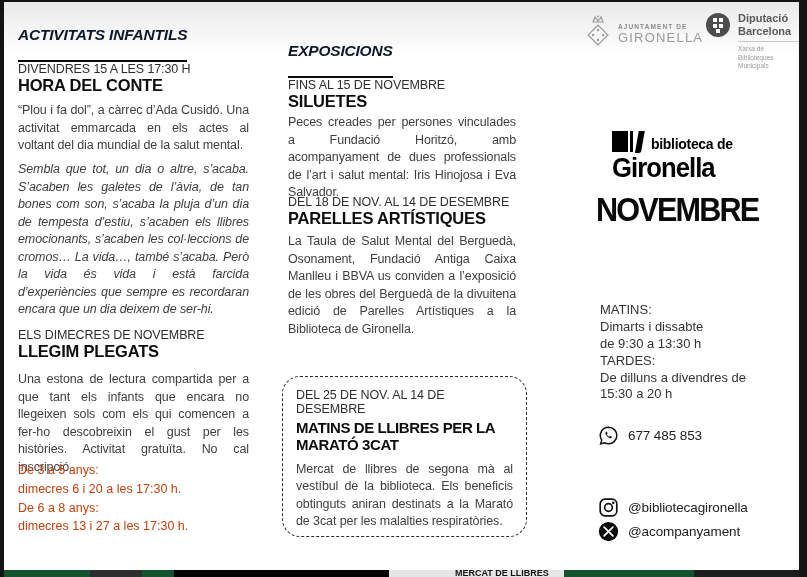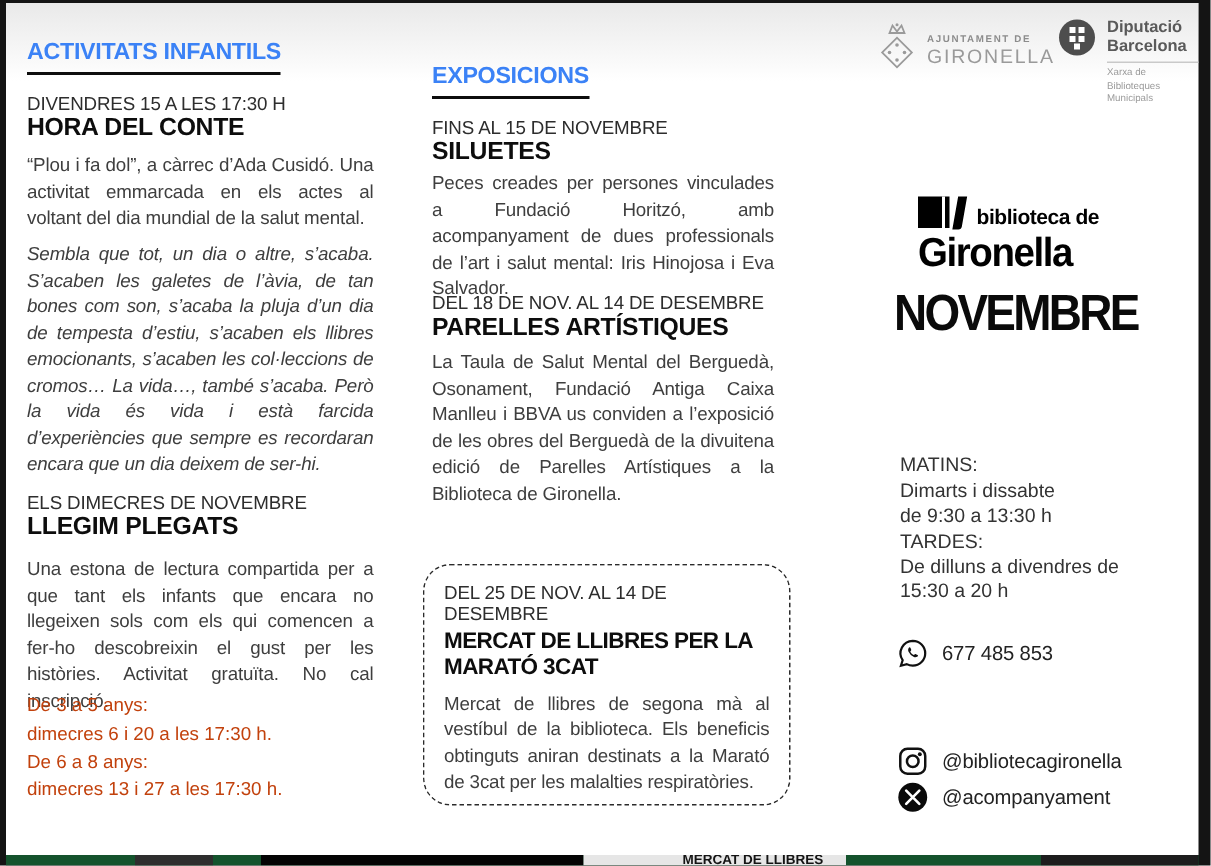--- a/index.html
+++ b/index.html
@@ -14,22 +14,22 @@
     background:#ffffff;overflow:hidden;
   }
   .page::before{ 
     content:'';position:absolute;left:0;top:0;right:0;height:52px;
     background:linear-gradient(180deg,#d7d7d7 0,rgba(255,255,255,0) 100%);
     opacity:.55;pointer-events:none;
   }
   .abs{position:absolute;}
   
   .section-title{
-    font-size:15.5px;font-weight:800;color:#3b82f6;letter-spacing:-.2px;
-    border-bottom:2.5px solid #0d0d0d;display:inline-block;padding-bottom:4px;
+    font-size:15.5px;font-weight:800;color:#0f172a;letter-spacing:-.2px;
+    border-bottom:2.5px solid #0d0d0d;display:inline-block;padding-bottom:16px;font-style:italic;
   }
   .date-line{font-size:12.5px;color:#2d2d2d;letter-spacing:-.1px;}
   .event-title{font-size:16.5px;font-weight:800;color:#0d0d0d;letter-spacing:-.2px;line-height:1.12;white-space:pre-line;}
   .body-text{font-size:12.5px;color:#3e3e3e;line-height:1.4;text-align:justify;letter-spacing:-.1px;}
   .quote-text{font-style:italic;}
   .sched-line{font-size:12.5px;color:#c2410c;line-height:1.5;}
   
   .dash-box{
     left:278px;top:374px;width:245px;height:161px;
     border:1.6px dashed #2b2b2b;border-radius:18px;
@@ -91,21 +91,21 @@
   <div class="abs date-line" style="left:284px;top:76px;">FINS AL 15 DE NOVEMBRE</div>
   <div class="abs event-title" style="left:284px;top:90px;">SILUETES</div>
   <div class="abs body-text" style="left:284px;top:112px;width:228px;">Peces creades per persones vinculades a Fundació Horitzó, amb acompanyament de dues professionals de l’art i salut mental: Iris Hinojosa i Eva Salvador.</div>
 
   <div class="abs date-line" style="left:284px;top:193px;">DEL 18 DE NOV. AL 14 DE DESEMBRE</div>
   <div class="abs event-title" style="left:284px;top:207px;">PARELLES ARTÍSTIQUES</div>
   <div class="abs body-text" style="left:284px;top:231px;width:228px;">La Taula de Salut Mental del Berguedà, Osonament, Fundació Antiga Caixa Manlleu i BBVA us conviden a l’exposició de les obres del Berguedà de la divuitena edició de Parelles Artístiques a la Biblioteca de Gironella.</div>
 
   <div class="abs dash-box">
     <div class="date-line">DEL 25 DE NOV. AL 14 DE DESEMBRE</div>
-    <div class="event-title" style="margin-top:4px;font-size:15px;letter-spacing:-.4px;">MERCAT DE LLIBRES PER LA
+    <div class="event-title" style="margin-top:4px;font-size:15px;letter-spacing:-.4px;">MATINS DE LLIBRES PER LA
 MARATÓ 3CAT</div>
     <div class="body-text" style="margin-top:7px;">Mercat de llibres de segona mà al vestíbul de la biblioteca. Els beneficis obtinguts aniran destinats a la Marató de 3cat per les malalties respiratòries.</div>
   </div>
 
   <div class="abs" style="left:581px;top:12px;display:flex;align-items:center;gap:7px;">
     <svg class="cicon" width="26" height="40" viewBox="0 0 26 40">
       <path d="M8 8 L10 3 L13 7 L16 3 L18 8 Z" fill="none" stroke="#9a9a9a" stroke-width="1.2"></path>
       <circle cx="13" cy="2.5" r="1" fill="#9a9a9a"></circle>
       <rect x="6" y="14" width="14" height="14" transform="rotate(45 13 21)" fill="none" stroke="#9a9a9a" stroke-width="1.2"></rect>
       <circle cx="13" cy="16" r="1.2" fill="#9a9a9a"></circle>

